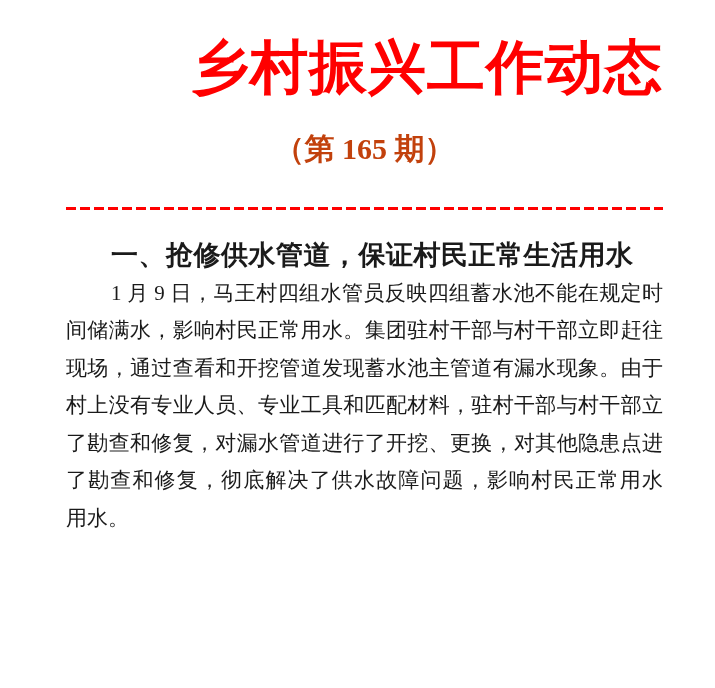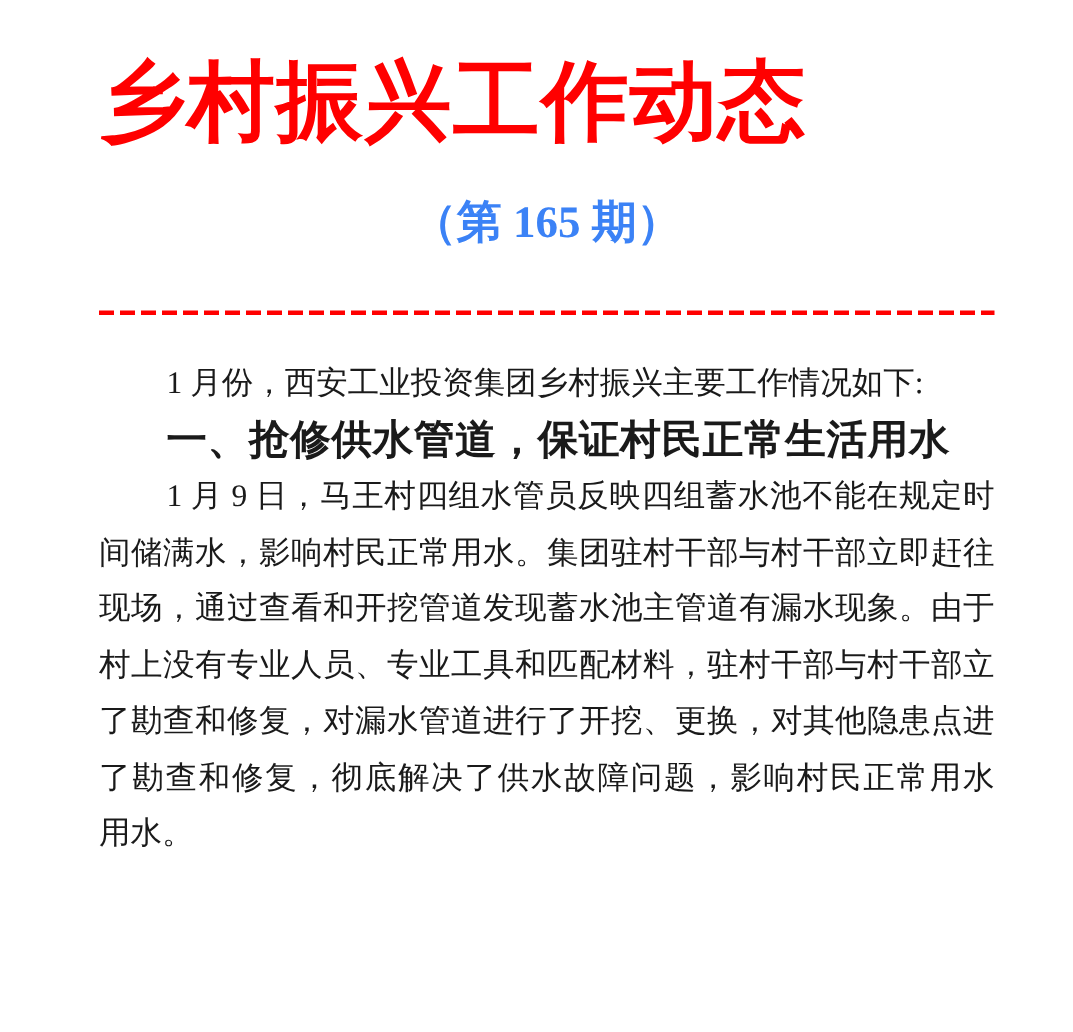--- a/index.html
+++ b/index.html
@@ -15,33 +15,33 @@
     overflow: hidden;
     box-sizing: border-box;
     padding: 0 52px 0 66px;
     font-family: "Liberation Serif", "DejaVu Serif", serif;
   }
   .doc-title {
     margin-top: 30px;
     font-size: 58px;
     line-height: 76px;
     font-weight: bold;
-    text-align: left;
+    text-align: right;
     color: #ff0000;
     font-family: "Liberation Serif", "DejaVu Serif", serif;
     letter-spacing: 1px;
     white-space: nowrap;
   }
   .doc-issue {
     margin-top: 22px;
     font-size: 30px;
     line-height: 42px;
     font-weight: bold;
     text-align: center;
-    color: #3b82f6;
+    color: #c2410c;
     font-family: "Liberation Serif", "DejaVu Serif", serif;
   }
   .dashed-divider {
     margin-top: 37px;
     height: 3px;
     width: 100%;
     background: repeating-linear-gradient(90deg,
       #ff0000 0px, #ff0000 10px,
       transparent 10px, transparent 14px);
   }
@@ -75,21 +75,20 @@
 <body>
 
 <div class="page">
   <div class="doc-title">乡村振兴工作动态</div>
 
   <div class="doc-issue">（第 165 期）</div>
 
   <div class="dashed-divider"></div>
 
   <div class="doc-body">
-      <div class="line indent">1 月份，西安工业投资集团乡村振兴主要工作情况如下:</div>
       <div class="line indent heading">一、抢修供水管道，保证村民正常生活用水</div>
       <div class="line indent fill">1 月 9 日，马王村四组水管员反映四组蓄水池不能在规定时</div>
       <div class="line fill">间储满水，影响村民正常用水。集团驻村干部与村干部立即赶往</div>
       <div class="line fill">现场，通过查看和开挖管道发现蓄水池主管道有漏水现象。由于</div>
       <div class="line fill">村上没有专业人员、专业工具和匹配材料，驻村干部与村干部立</div>
       <div class="line fill">了勘查和修复，对漏水管道进行了开挖、更换，对其他隐患点进行</div>
       <div class="line fill">了勘查和修复，彻底解决了供水故障问题，影响村民正常用水</div>
       <div class="line">用水。</div>
     </div>
 </div>

